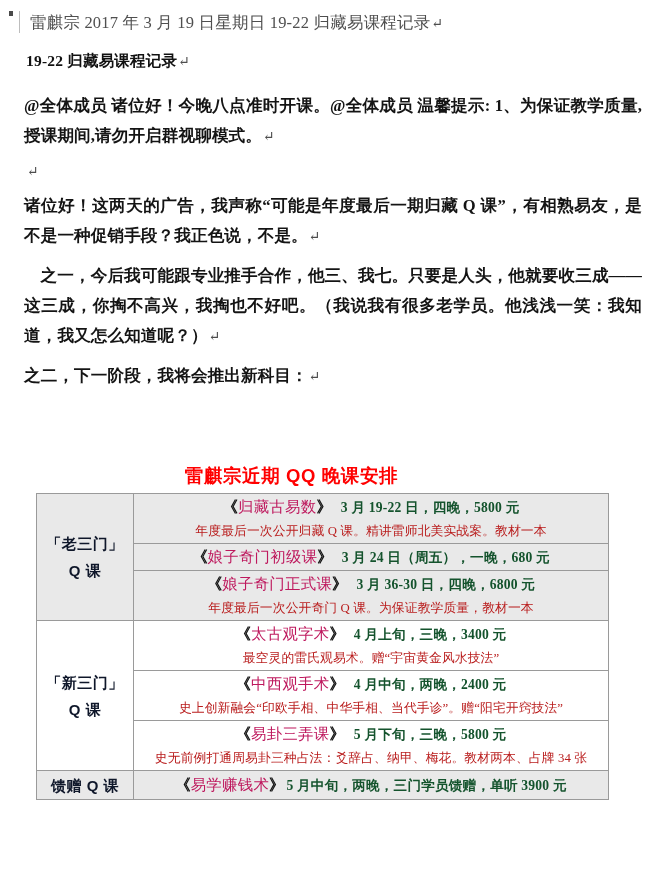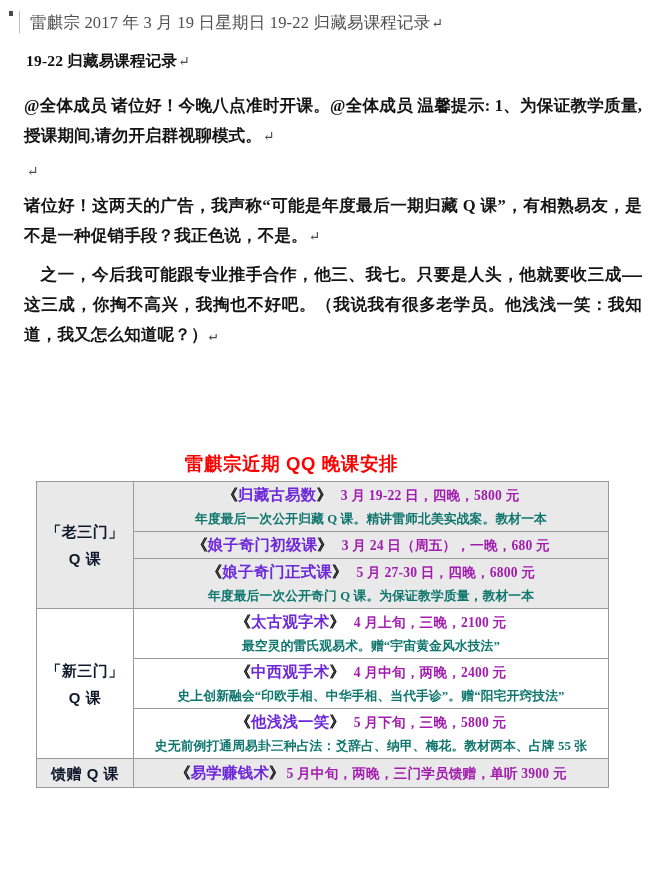--- a/index.html
+++ b/index.html
@@ -65,42 +65,42 @@
     font-size: 16.6px;
     line-height: 30px;
     font-weight: bold;
     color: #141414;
     margin: 10px 0 0 0;
     letter-spacing: .1px;
     text-align: justify;
     text-justify: inter-ideograph;
   }
   p.body-par.tight { margin-top: 9px; }
-  p.body-par.indent { text-indent: 1em; font-family: Liberation Mono, monospace; }
+  p.body-par.indent { text-indent: 1em; }
 
   .pilcrow {
     font-weight: normal;
     font-size: 14px;
     color: #4d4d4d;
     padding-left: 1px;
   }
 
   .blank-par {
     font-size: 14px;
     line-height: 28px;
     color: #4d4d4d;
     margin: 6px 0 0 2px;
     height: 24px;
   }
 
   
   .table-wrap {
     position: absolute;
     left: 36px;
-    top: 452px;
+    top: 464px;
     width: 511px;
   }
 
   .table-title {
     text-align: center;
     color: #ff0000;
     font-weight: bold;
     font-size: 18.5px;
     line-height: 24px;
     letter-spacing: .6px;
@@ -140,43 +140,43 @@
 
   .shade  { background: #e9e9e9; }
   .plain  { background: #ffffff; }
 
   .c-title-line {
     font-size: 15.4px;
     line-height: 25px;
     white-space: nowrap;
   }
   .c-name {
-    color: #6d28d9;
-    font-weight: bold;
+    color: #be185d;
+    font-weight: normal;
     font-family: "Liberation Serif", "DejaVu Serif", serif;
     letter-spacing: .3px;
   }
   .bracket {
     color: #111;
     font-weight: bold;
   }
   .c-meta {
-    color: #a21caf;
+    color: #14532d;
     font-weight: bold;
     font-size: 13.6px;
     padding-left: 9px;
     letter-spacing: .2px;
   }
   .c-meta.tight { padding-left: 2px; }
 
   .c-desc {
     font-size: 12.8px;
     line-height: 23px;
-    color: #0f766e;
-    font-weight: bold;
+    color: #b91c1c;
+    font-weight: normal;
     letter-spacing: .1px;
     white-space: nowrap;
   }
 
   .row-gift .c-title-line { line-height: 27px; }
 </style>
 </head>
 <body>
 
 <div class="page">
@@ -202,20 +202,23 @@
   </div>
 
   <p class="body-par tight">
     <span>诸位好！这两天的广告，我声称“可能是年度最后一期归藏 Q 课”，有相熟易友，是不是一种促销手段？我正色说，不是。</span><span class="pilcrow">↵</span>
   </p>
 
   <p class="body-par tight indent">
     <span>之一，今后我可能跟专业推手合作，他三、我七。只要是人头，他就要收三成——这三成，你掏不高兴，我掏也不好吧。（我说我有很多老学员。他浅浅一笑：我知道，我又怎么知道呢？）</span><span class="pilcrow">↵</span>
   </p>
 
+  <p class="body-par tight">
+    <span>之二，下一阶段，我将会推出新科目：</span><span class="pilcrow">↵</span>
+  </p>
 
   <div class="table-wrap">
 
     <div class="table-title">雷麒宗近期 QQ 晚课安排</div>
 
     <table class="schedule">
       <tbody>
 
         <tr>
           <td class="group-cell shade" rowspan="3">
@@ -234,54 +237,54 @@
           <td class="course-cell shade">
             <div class="c-title-line">
               <span class="bracket">《</span><span class="c-name">娘子奇门初级课</span><span class="bracket">》</span><span class="c-meta">3 月 24 日（周五），一晚，680 元</span>
             </div>
           </td>
         </tr>
 
         <tr>
           <td class="course-cell shade">
             <div class="c-title-line">
-              <span class="bracket">《</span><span class="c-name">娘子奇门正式课</span><span class="bracket">》</span><span class="c-meta">5 月 27-30 日，四晚，6800 元</span>
+              <span class="bracket">《</span><span class="c-name">娘子奇门正式课</span><span class="bracket">》</span><span class="c-meta">3 月 36-30 日，四晚，6800 元</span>
             </div>
             <div class="c-desc">年度最后一次公开奇门 Q 课。为保证教学质量，教材一本</div>
           </td>
         </tr>
 
         <tr>
           <td class="group-cell plain" rowspan="3">
             <span class="g-line">「新三门」</span>
             <span class="g-line l2">Q 课</span>
           </td>
           <td class="course-cell plain">
             <div class="c-title-line">
-              <span class="bracket">《</span><span class="c-name">太古观字术</span><span class="bracket">》</span><span class="c-meta">4 月上旬，三晚，2100 元</span>
+              <span class="bracket">《</span><span class="c-name">太古观字术</span><span class="bracket">》</span><span class="c-meta">4 月上旬，三晚，3400 元</span>
             </div>
             <div class="c-desc">最空灵的雷氏观易术。赠“宇宙黄金风水技法”</div>
           </td>
         </tr>
 
         <tr>
           <td class="course-cell plain">
             <div class="c-title-line">
               <span class="bracket">《</span><span class="c-name">中西观手术</span><span class="bracket">》</span><span class="c-meta">4 月中旬，两晚，2400 元</span>
             </div>
             <div class="c-desc">史上创新融会“印欧手相、中华手相、当代手诊”。赠“阳宅开窍技法”</div>
           </td>
         </tr>
 
         <tr>
           <td class="course-cell plain">
             <div class="c-title-line">
-              <span class="bracket">《</span><span class="c-name">他浅浅一笑</span><span class="bracket">》</span><span class="c-meta">5 月下旬，三晚，5800 元</span>
-            </div>
-            <div class="c-desc">史无前例打通周易卦三种占法：爻辞占、纳甲、梅花。教材两本、占牌 55 张</div>
+              <span class="bracket">《</span><span class="c-name">易卦三弄课</span><span class="bracket">》</span><span class="c-meta">5 月下旬，三晚，5800 元</span>
+            </div>
+            <div class="c-desc">史无前例打通周易卦三种占法：爻辞占、纳甲、梅花。教材两本、占牌 34 张</div>
           </td>
         </tr>
 
         <tr class="row-gift">
           <td class="group-cell shade">
             <span class="g-line">馈赠 Q 课</span>
           </td>
           <td class="course-cell shade">
             <div class="c-title-line">
               <span class="bracket">《</span><span class="c-name">易学赚钱术</span><span class="bracket">》</span><span class="c-meta tight">5 月中旬，两晚，三门学员馈赠，单听 3900 元</span>

